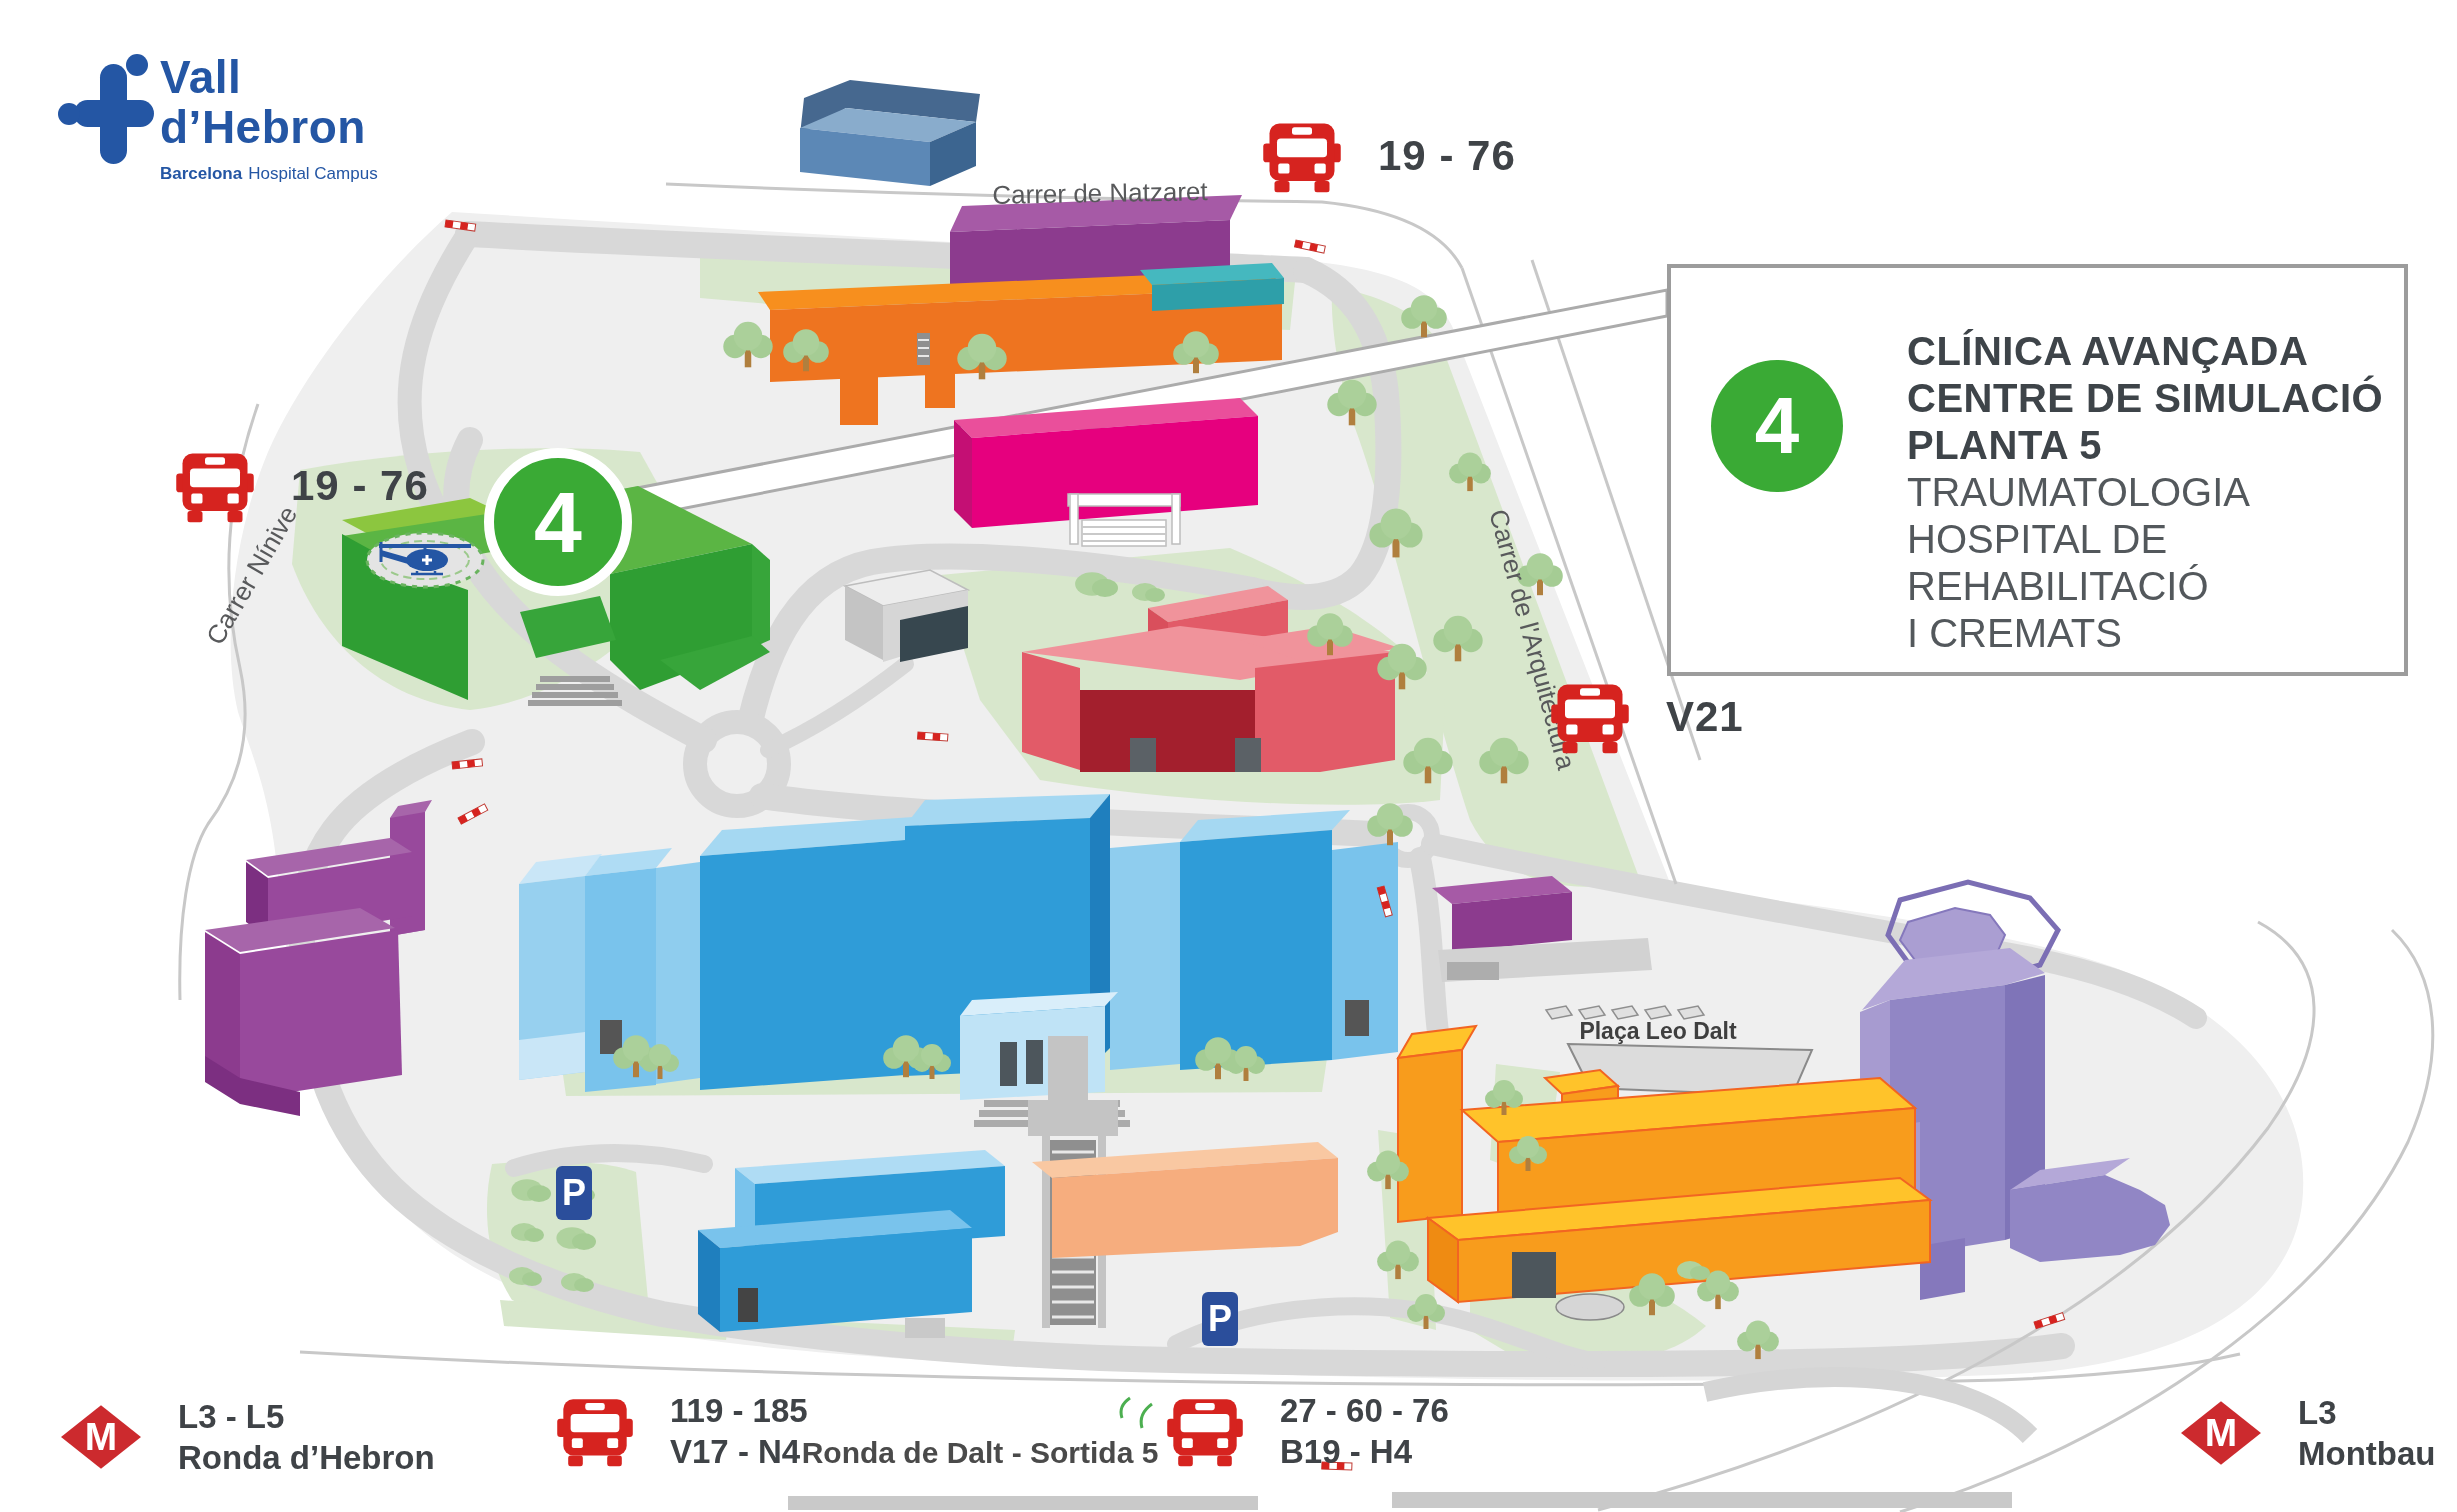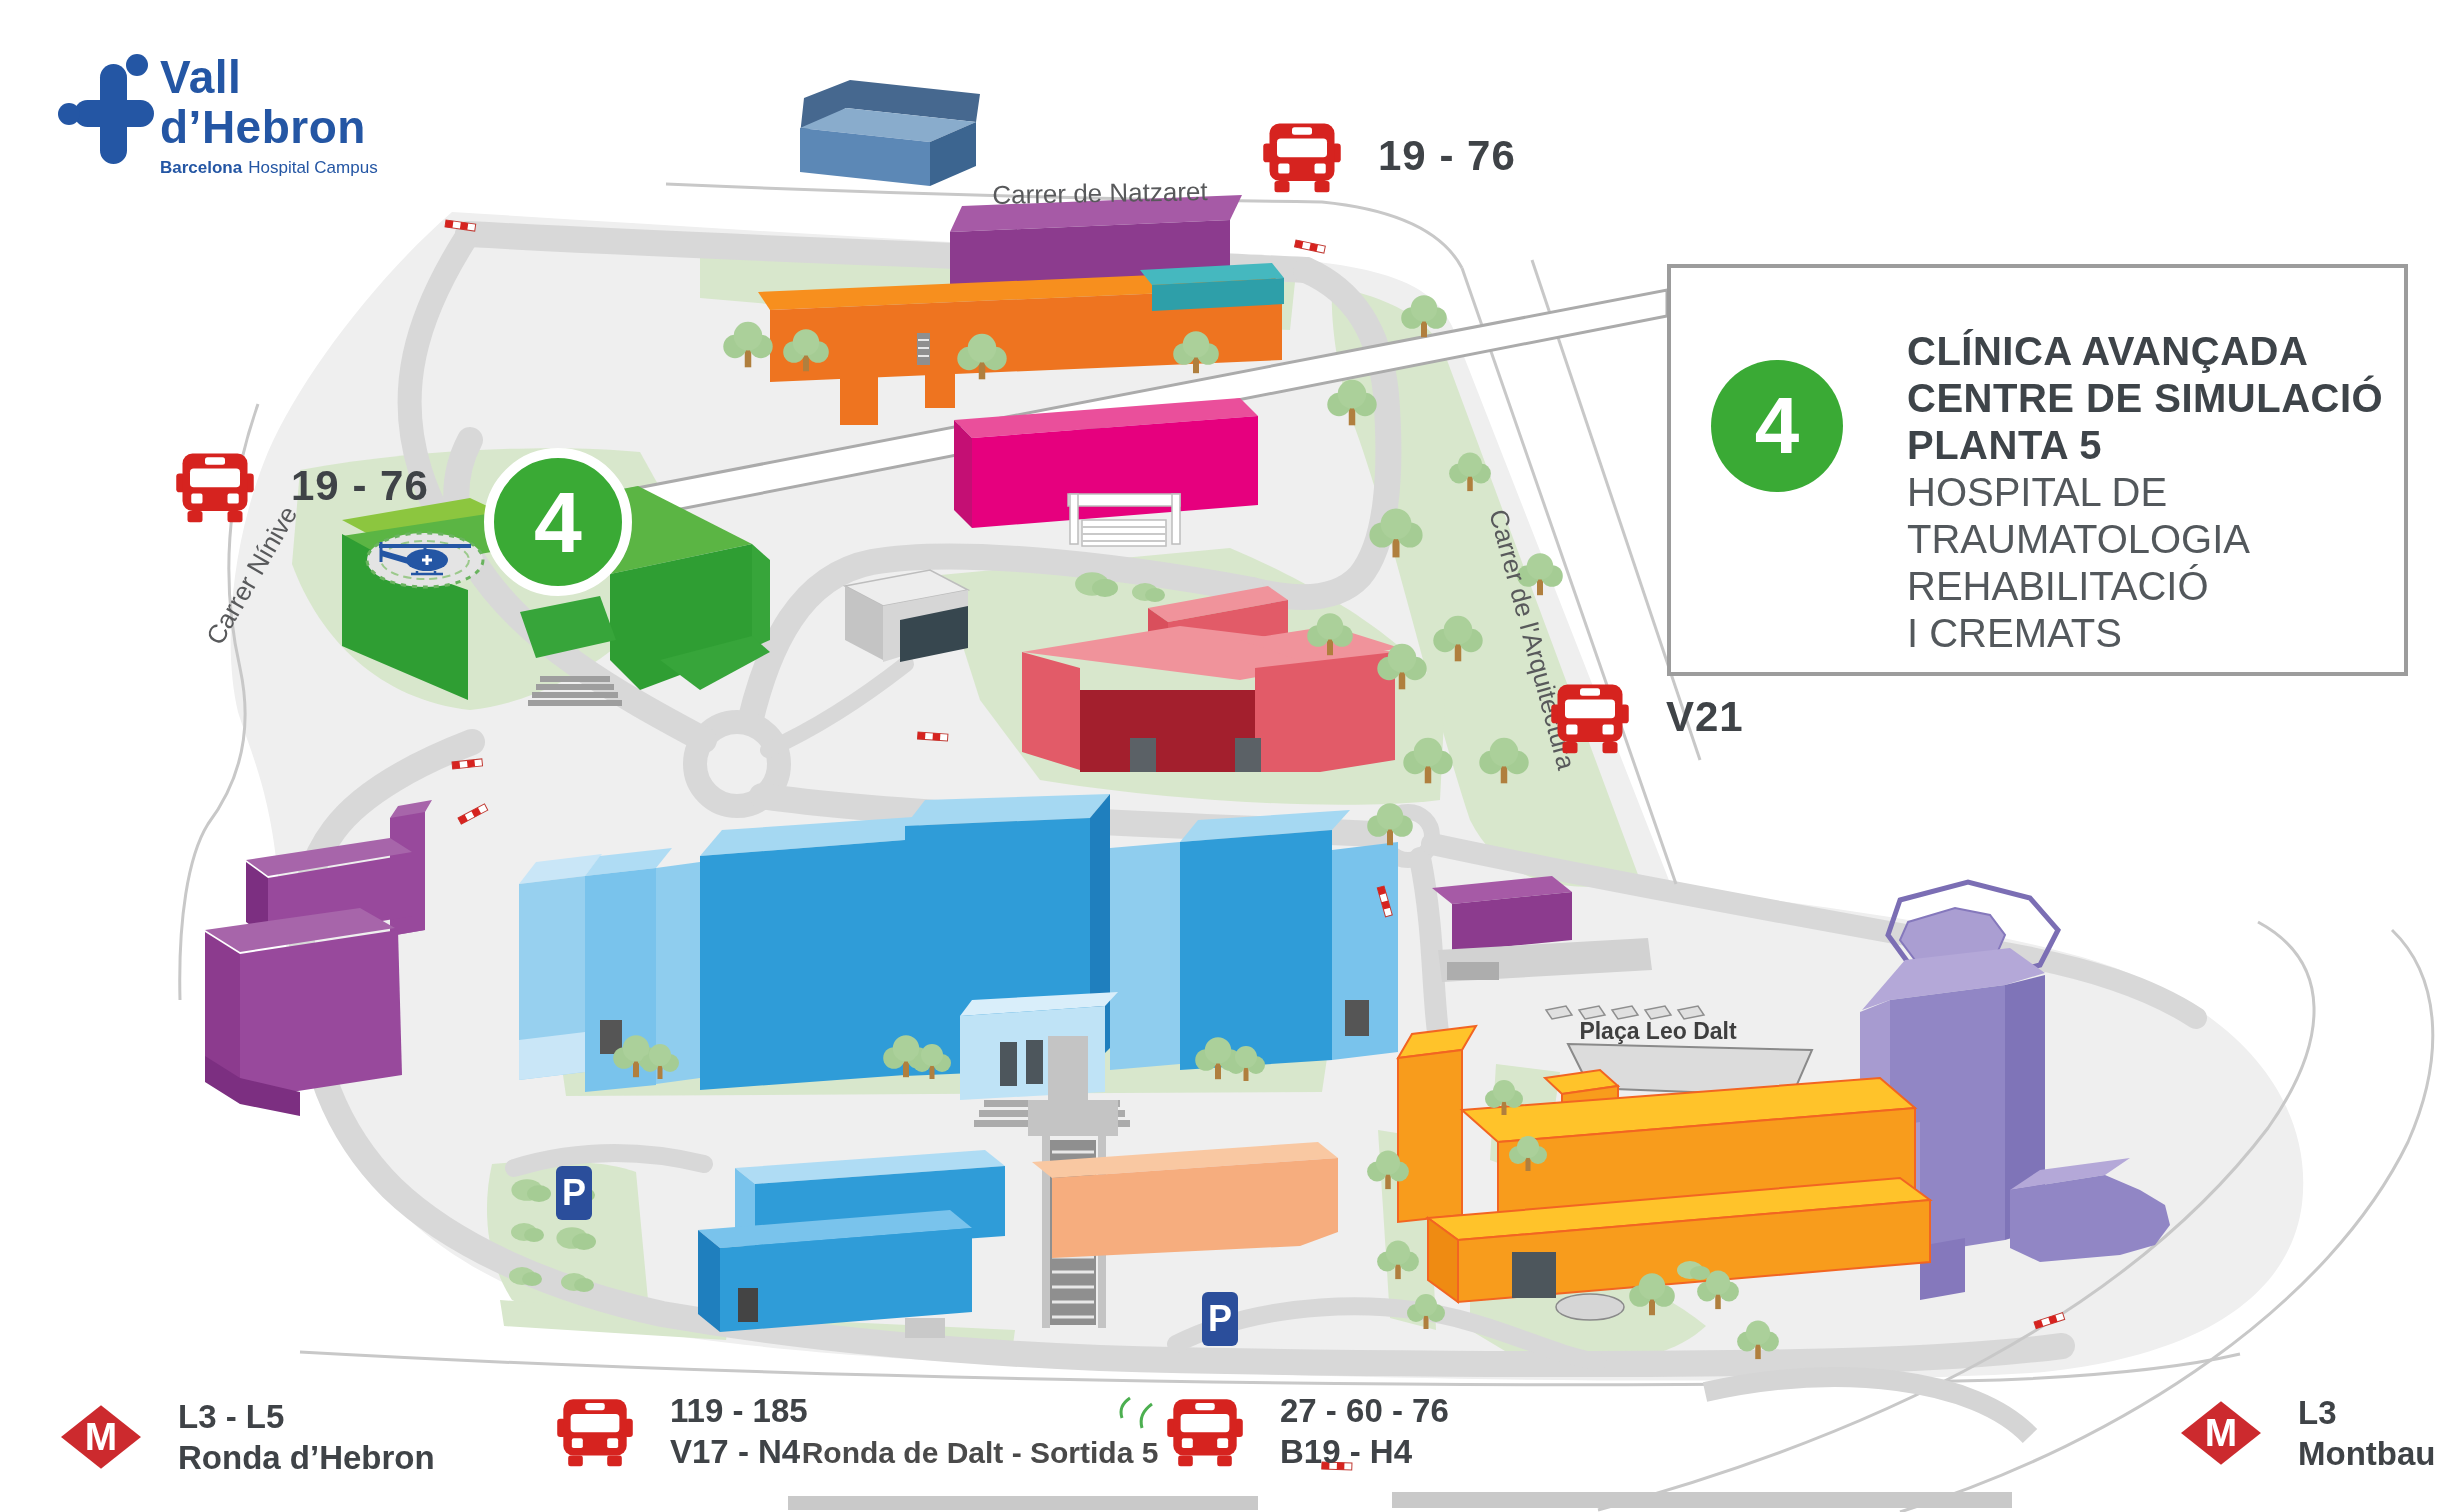--- a/index.html
+++ b/index.html
@@ -4,21 +4,21 @@
 <style>
   html,body{margin:0;padding:0;background:#fff;}
   body{width:2457px;height:1512px;overflow:hidden;position:relative;
        font-family:"Liberation Sans", sans-serif;color:#3F4347;}
   .abs{position:absolute;}
   #map-svg{position:absolute;left:0;top:0;z-index:0;}
 
   
   .logo{left:58px;top:52px;display:flex;gap:2px;z-index:5;}
   .logo-text .big{font-size:46px;font-weight:bold;color:#2456A4;line-height:50px;letter-spacing:.5px;}
-  .logo-text .sub{font-size:17px;color:#2456A4;margin-top:6px;}
+  .logo-text .sub{font-size:17px;color:#2456A4;margin-top:12px;}
   .logo-text .sub b{margin-right:6px;}
 
   
   .street{color:#58595B;font-size:26px;z-index:2;white-space:nowrap;}
 
   
   .stop{display:flex;align-items:center;gap:36px;z-index:5;}
   .stop .lbl{font-weight:bold;font-size:42px;color:#3F4347;letter-spacing:1px;}
   .stop .lines2{display:flex;flex-direction:column;justify-content:center;}
   .stop .lines2 div{font-weight:bold;font-size:33px;line-height:41px;color:#3F4347;}
@@ -504,18 +504,18 @@
 <div class="abs p-sign" style="left:1202px;top:1292px;">P</div>
 
 <div class="abs marker">4</div>
 
 <div class="abs callout">
   <div class="num">4</div>
   <div class="txt">
     <div class="b">CLÍNICA AVANÇADA</div>
     <div class="b">CENTRE DE SIMULACIÓ</div>
     <div class="b">PLANTA 5</div>
+    <div>TRAUMATOLOGIA</div>
     <div>HOSPITAL DE</div>
-    <div>TRAUMATOLOGIA</div>
     <div>REHABILITACIÓ</div>
     <div>I CREMATS</div>
   </div>
 </div>
 
 </body></html>

